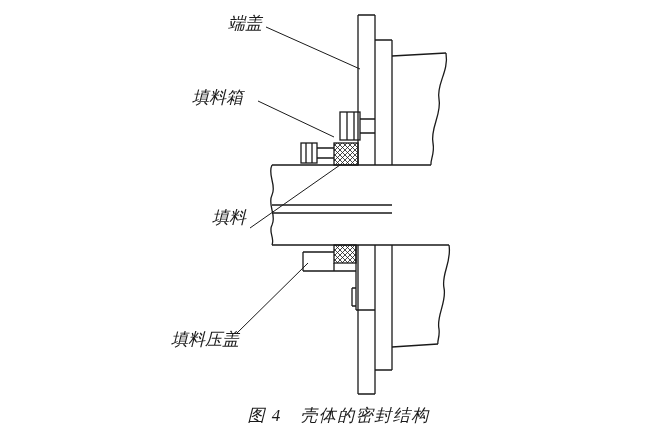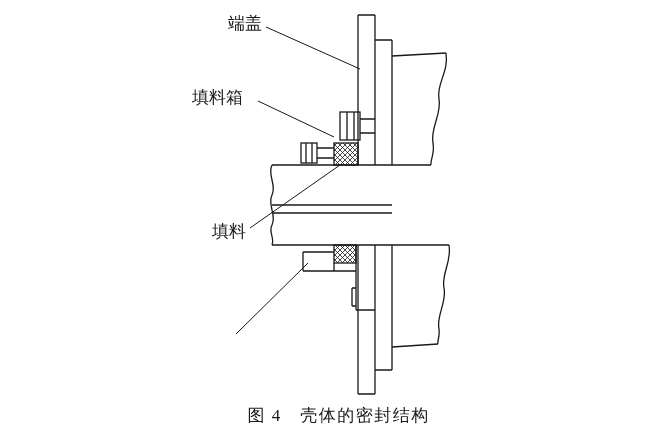--- a/index.html
+++ b/index.html
@@ -4,20 +4,21 @@
 <style>
   html, body { margin: 0; padding: 0; background: #ffffff; }
   .stage {
     position: relative;
     width: 661px;
     height: 429px;
     background: var(--background, #ffffff);
     overflow: hidden;
     font-family: "Liberation Serif", "DejaVu Serif", serif;
     color: var(--line_color, #1a1a1a);
+    font-style: italic;
   }
   .stage svg {
     position: absolute;
     left: 0; top: 0;
     color: var(--line_color, #1a1a1a);
   }
   .lbl {
     position: absolute;
     font-size: 17px;
     line-height: 1.3;
@@ -94,18 +95,19 @@
       <path d="M258 101 L334 137"></path>
       <path d="M250 228 L340 165"></path>
       <path d="M236 334 L308 263"></path>
     </g>
   </svg>
 
   <div class="lbl" style="left:228px; top:13px">端盖</div>
 
   <div class="lbl" style="left:192px; top:87px">填料箱</div>
 
-  <div class="lbl" style="left:212px; top:221px">填料</div>
+  <div class="lbl" style="left:212px; top:207px">填料</div>
 
+  <div class="lbl" style="left:171px; top:329px">填料压盖</div>
 
   <div class="caption">图 4　壳体的密封结构</div>
 
 </div>
 
 </body></html>

